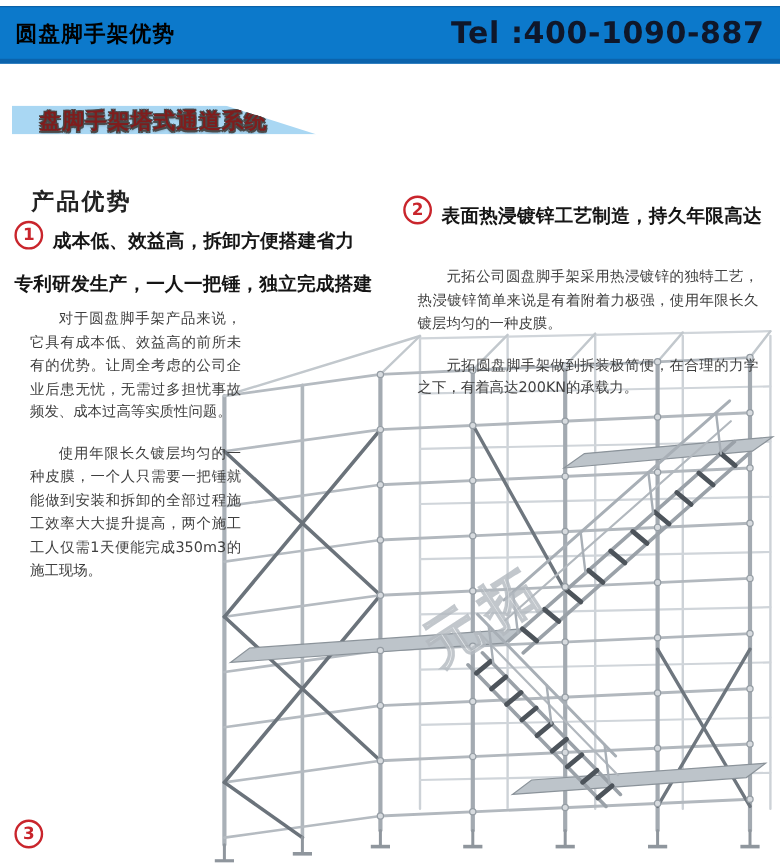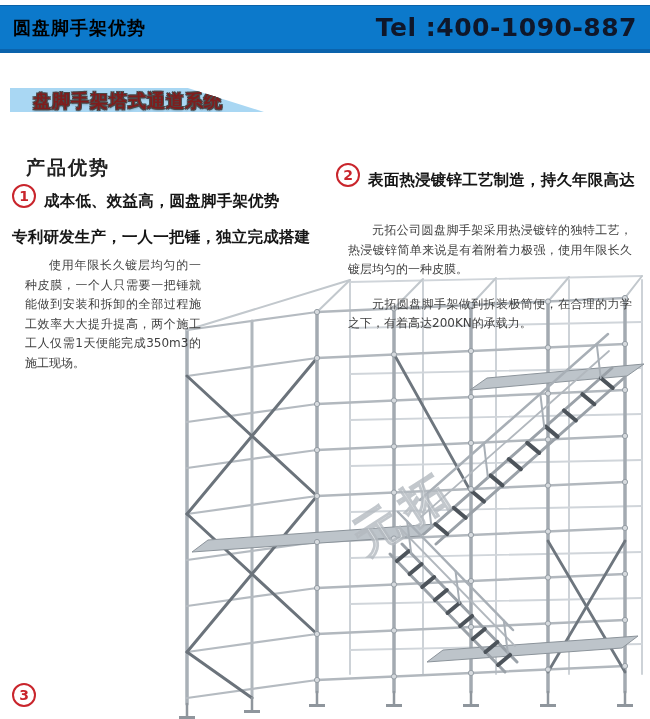--- a/index.html
+++ b/index.html
@@ -65,26 +65,27 @@
 
   <div class="banner">
     <span class="banner-text">盘脚手架塔式通道系统</span>
   </div>
 
   <h2 class="section-title">产品优势</h2>
 
   <div class="adv" id="adv1">
     <div class="adv-line">
       <span class="num-circle">1</span>
-      <span class="adv-title">成本低、效益高，圆盘脚手架优势</span>
+      <span class="adv-title">成本低、效益高，拆卸方便搭建省力</span>
     </div>
     <div class="adv-title line2">专利研发生产，一人一把锤，独立完成搭建</div>
   </div>
 
   <div class="paras" id="paras-left">
+    <p>对于圆盘脚手架产品来说，它具有成本低、效益高的前所未有的优势。让周全考虑的公司企业后患无忧，无需过多担忧事故频发、成本过高等实质性问题。</p>
     <p>使用年限长久镀层均匀的一种皮膜，一个人只需要一把锤就能做到安装和拆卸的全部过程施工效率大大提升提高，两个施工工人仅需1天便能完成350m3的施工现场。</p>
   </div>
 
   <div class="adv" id="adv2">
     <div class="adv-line">
       <span class="num-circle">2</span>
       <span class="adv-title">表面热浸镀锌工艺制造，持久年限高达</span>
     </div>
   </div>
 

